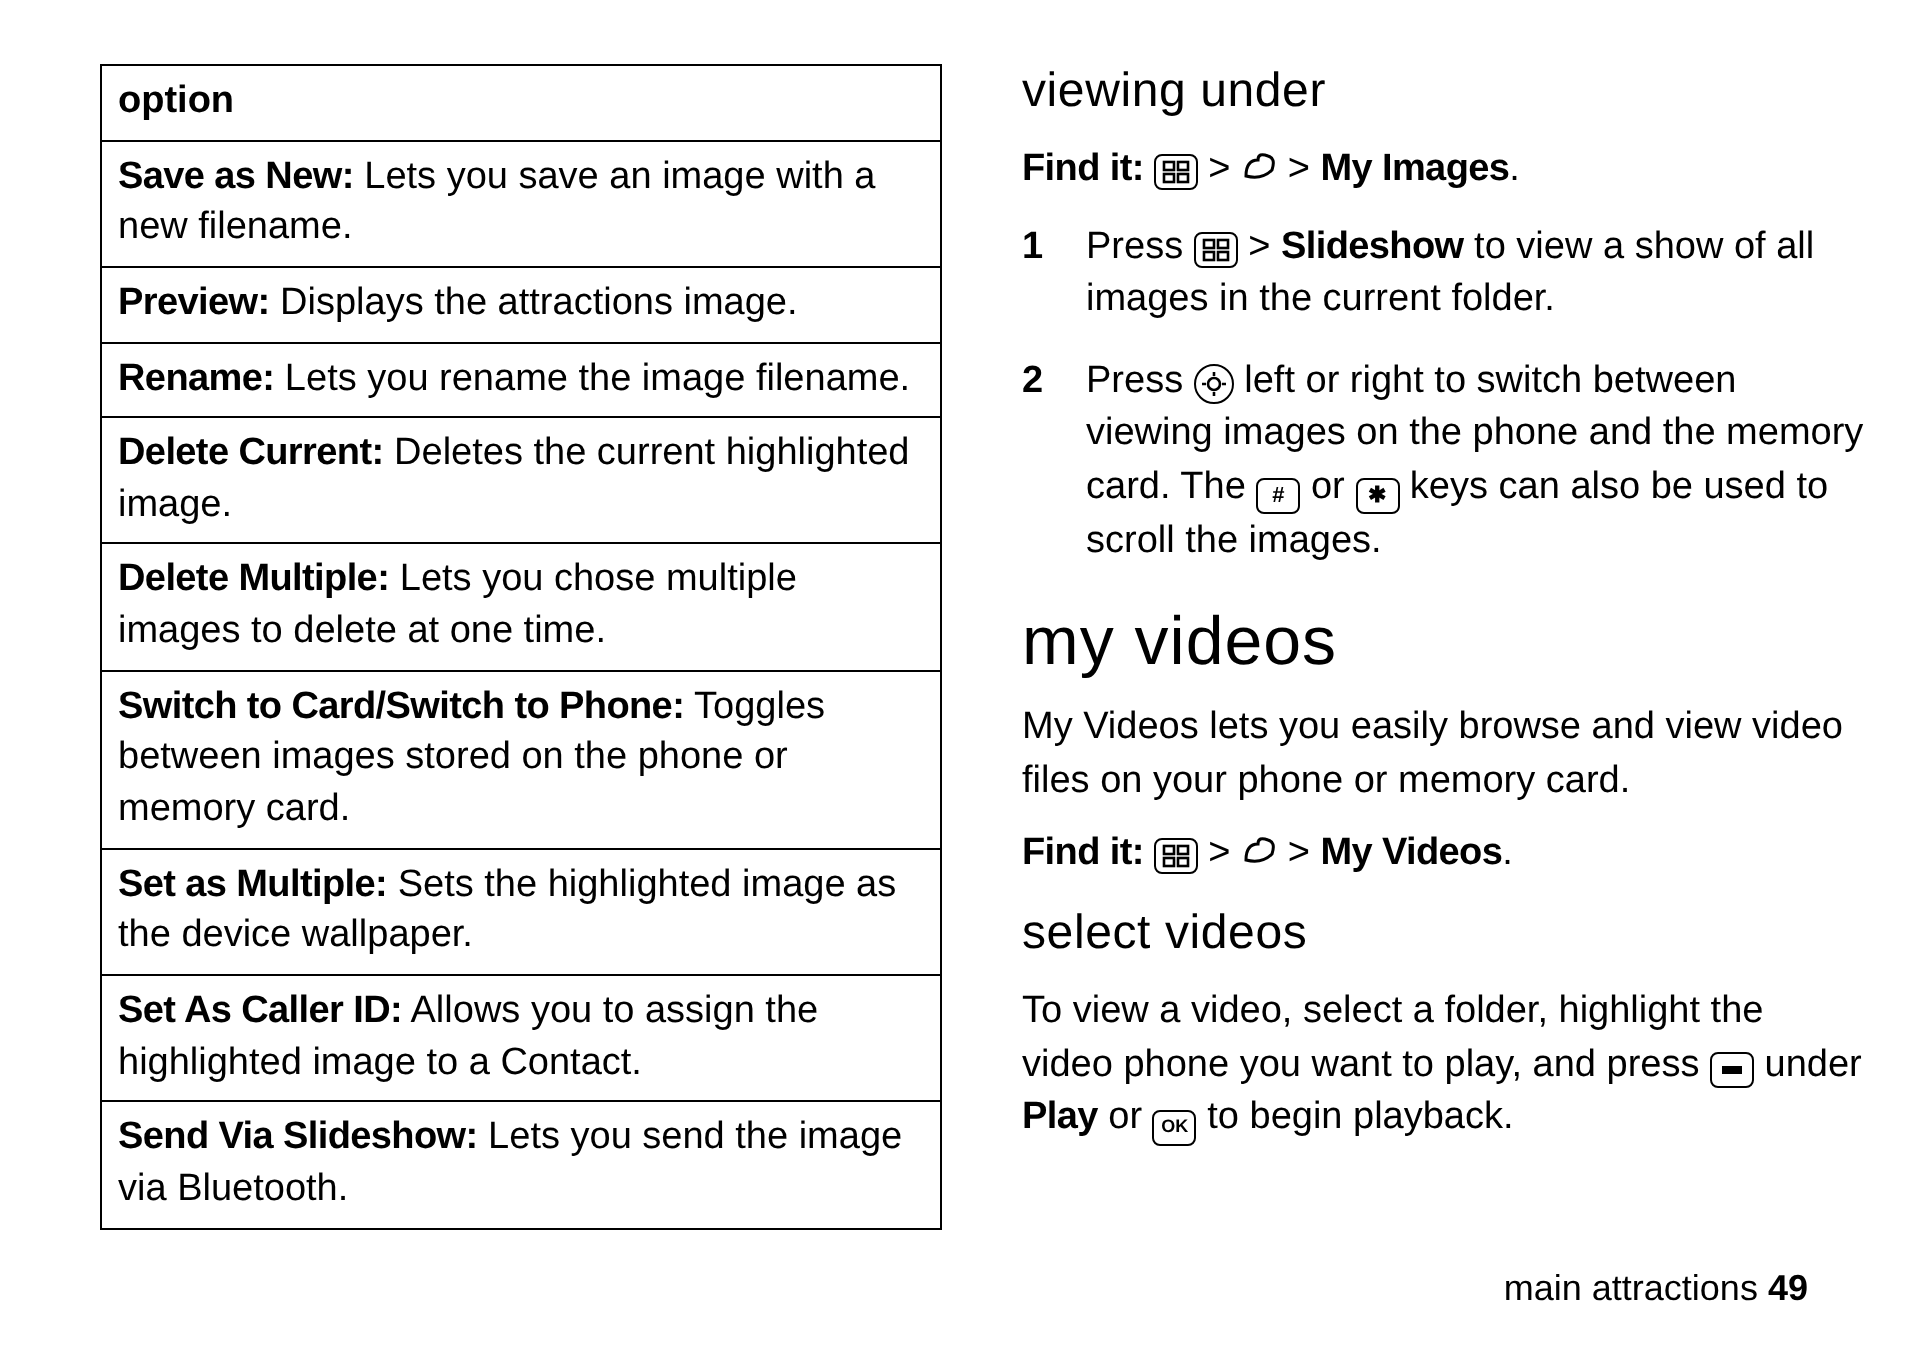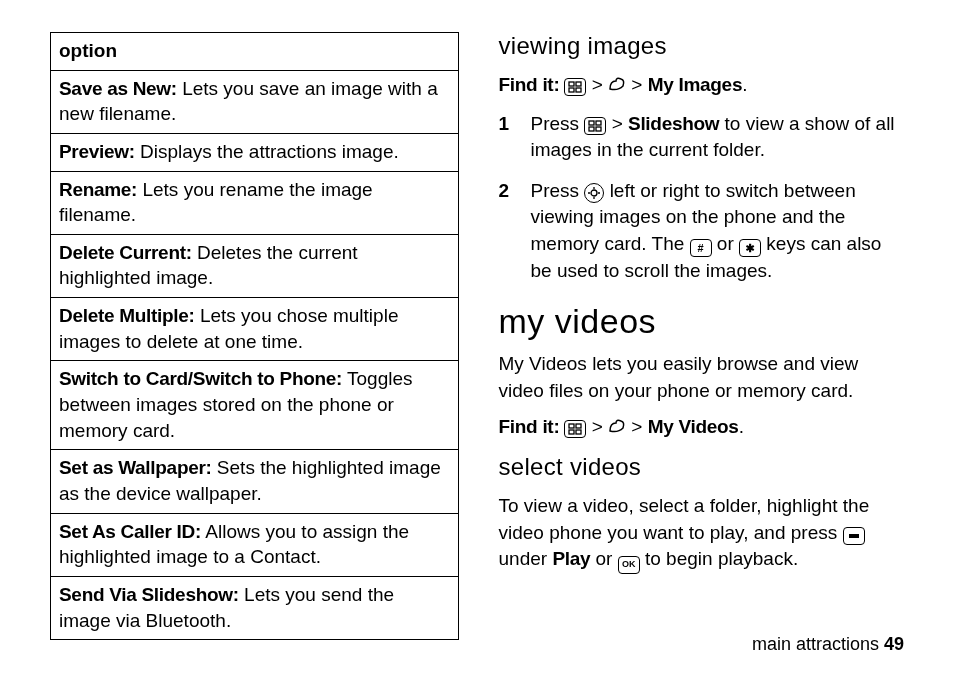--- a/index.html
+++ b/index.html
@@ -8,21 +8,21 @@
     background: #fff;
     font-family: Arial, Helvetica, sans-serif;
     color: #000;
     width: 954px;
     height: 677px;
     overflow: hidden;
     position: relative;
   }
   .page {
     display: flex;
-    padding: 32px 47px 0 50px;
+    padding: 32px 22px 0 50px;
     gap: 40px;
     box-sizing: border-box;
     height: 620px;
   }
   .col {
     flex: 1;
     min-width: 0;
   }
   table.options {
     border-collapse: collapse;
@@ -149,35 +149,35 @@
         <tr>
             <td><span class="cond">Delete Current:</span><span> Deletes the current highlighted image.</span></td>
           </tr>
         <tr>
             <td><span class="cond">Delete Multiple:</span><span> Lets you chose multiple images to delete at one time.</span></td>
           </tr>
         <tr>
             <td><span class="cond">Switch to Card/Switch to Phone:</span><span> Toggles between images stored on the phone or memory card.</span></td>
           </tr>
         <tr>
-            <td><span class="cond">Set as Wallpaper:</span><span> Sets the highlighted image as the device wallpaper.</span></td>
+            <td><span class="cond">Set as Multiple:</span><span> Sets the highlighted image as the device wallpaper.</span></td>
           </tr>
         <tr>
             <td><span class="cond">Set As Caller ID:</span><span> Allows you to assign the highlighted image to a Contact.</span></td>
           </tr>
         <tr>
             <td><span class="cond">Send Via Slideshow:</span><span> Lets you send the image via Bluetooth.</span></td>
           </tr>
       </tbody>
     </table>
   </div>
 
   <div class="col">
 
-    <h2 class="sub">viewing images</h2>
+    <h2 class="sub">viewing under</h2>
 
     <p class="body">
       <span class="cond">Find it: </span><span class="key">
           <svg width="14" height="12" viewBox="0 0 14 12">
             <rect x="1" y="1" width="5" height="4" fill="none" stroke="#000" stroke-width="1.3"></rect>
             <rect x="8" y="1" width="5" height="4" fill="none" stroke="#000" stroke-width="1.3"></rect>
             <rect x="1" y="7" width="5" height="4" fill="none" stroke="#000" stroke-width="1.3"></rect>
             <rect x="8" y="7" width="5" height="4" fill="none" stroke="#000" stroke-width="1.3"></rect>
           </svg>
         </span><span> &gt; </span><span class="icon-inline"><svg width="18" height="18" viewBox="0 0 18 18">

